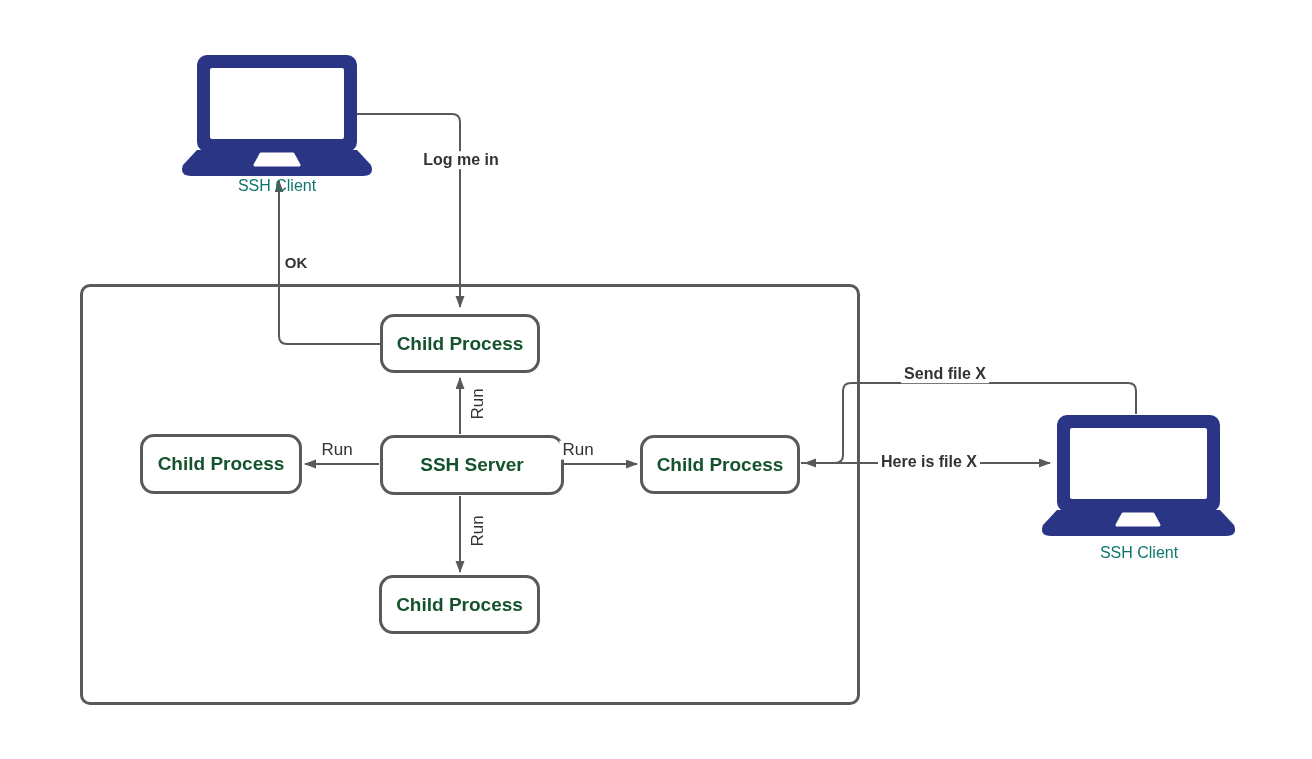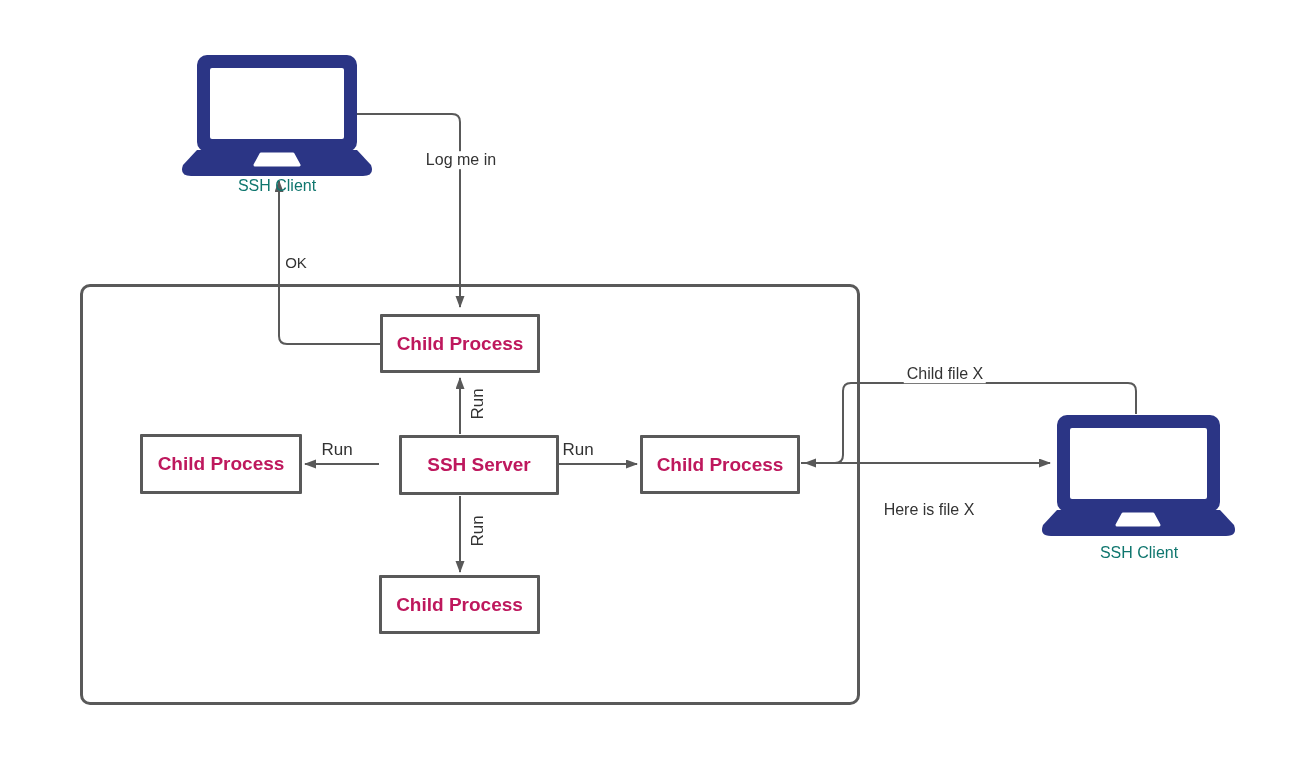--- a/index.html
+++ b/index.html
@@ -11,28 +11,28 @@
     overflow:hidden;
   }
   #edge-layer{position:absolute;left:0;top:0;width:1312px;height:759px;}
   .outer-box{
     position:absolute;left:80px;top:284px;width:780px;height:421px;
     border:3px solid #595959;border-radius:10px;background:transparent;
     box-sizing:border-box;
   }
   .node{
     position:absolute;box-sizing:border-box;
-    border:3px solid #595959;border-radius:1px;background:#ffffff;
+    border:3px solid #595959;border-radius:14px;background:#ffffff;
     display:flex;align-items:center;justify-content:center;
-    font-weight:bold;font-size:19px;color:#be185d;white-space:nowrap;
+    font-weight:bold;font-size:19px;color:#14532d;white-space:nowrap;
   }
   .edge-label{
     position:absolute;transform:translate(-50%,-50%);
     background:#ffffff;padding:0 3px;
-    font-weight:normal;font-size:16px;color:#333333;white-space:nowrap;
+    font-weight:bold;font-size:16px;color:#333333;white-space:nowrap;
     line-height:1.1;
   }
   .edge-label.plain{font-weight:normal;font-size:17px;}
   .edge-label.rot{transform:translate(-50%,-50%) rotate(-90deg);font-weight:normal;font-size:17px;}
   .client-label{
     position:absolute;transform:translateX(-50%);
     font-size:16px;color:#0f766e;white-space:nowrap;
   }
 </style>
 </head>
@@ -72,38 +72,38 @@
       <path d="M 460 496 V 572" marker-end="url(#arrow)"></path>
       <path d="M 1136 414 V 391 Q 1136 383 1128 383 H 851 Q 843 383 843 391 V 455 Q 843 463 835 463 H 805" marker-end="url(#arrow)"></path>
       <path d="M 801 463 H 1050" marker-end="url(#arrow)"></path>
     </g>
   </svg>
 
   <div class="node" style="left:380px;top:314px;width:160px;height:59px;">Child Process</div>
 
   <div class="node" style="left:140px;top:434px;width:162px;height:60px;">Child Process</div>
 
-  <div class="node" style="left:380px;top:435px;width:160px;height:60px;margin-left:19px;">SSH Server</div>
+  <div class="node" style="left:380px;top:435px;width:184px;height:60px;">SSH Server</div>
 
   <div class="node" style="left:640px;top:435px;width:160px;height:59px;">Child Process</div>
 
   <div class="node" style="left:379px;top:575px;width:161px;height:59px;">Child Process</div>
 
   <div class="client-label" style="left:277px;top:177px;">SSH Client</div>
   <div class="client-label" style="left:1139px;top:544px;">SSH Client</div>
 
   <div class="edge-label" style="left:461px;top:160px;">Log me in</div>
 
   <div class="edge-label" style="left:296px;top:263px;font-size:15px;">OK</div>
 
   <div class="edge-label rot" style="left:478px;top:404px;">Run</div>
 
   <div class="edge-label plain" style="left:337px;top:450px;">Run</div>
 
   <div class="edge-label plain" style="left:578px;top:450px;">Run</div>
 
   <div class="edge-label rot" style="left:478px;top:531px;">Run</div>
 
-  <div class="edge-label" style="left:945px;top:374px;">Child file X</div>
+  <div class="edge-label" style="left:945px;top:374px;">Send file X</div>
 
-  <div class="edge-label" style="left:929px;top:462px;margin-top:48px;">Here is file X</div>
+  <div class="edge-label" style="left:929px;top:462px;">Here is file X</div>
 
 </div>
 
 </body></html>

